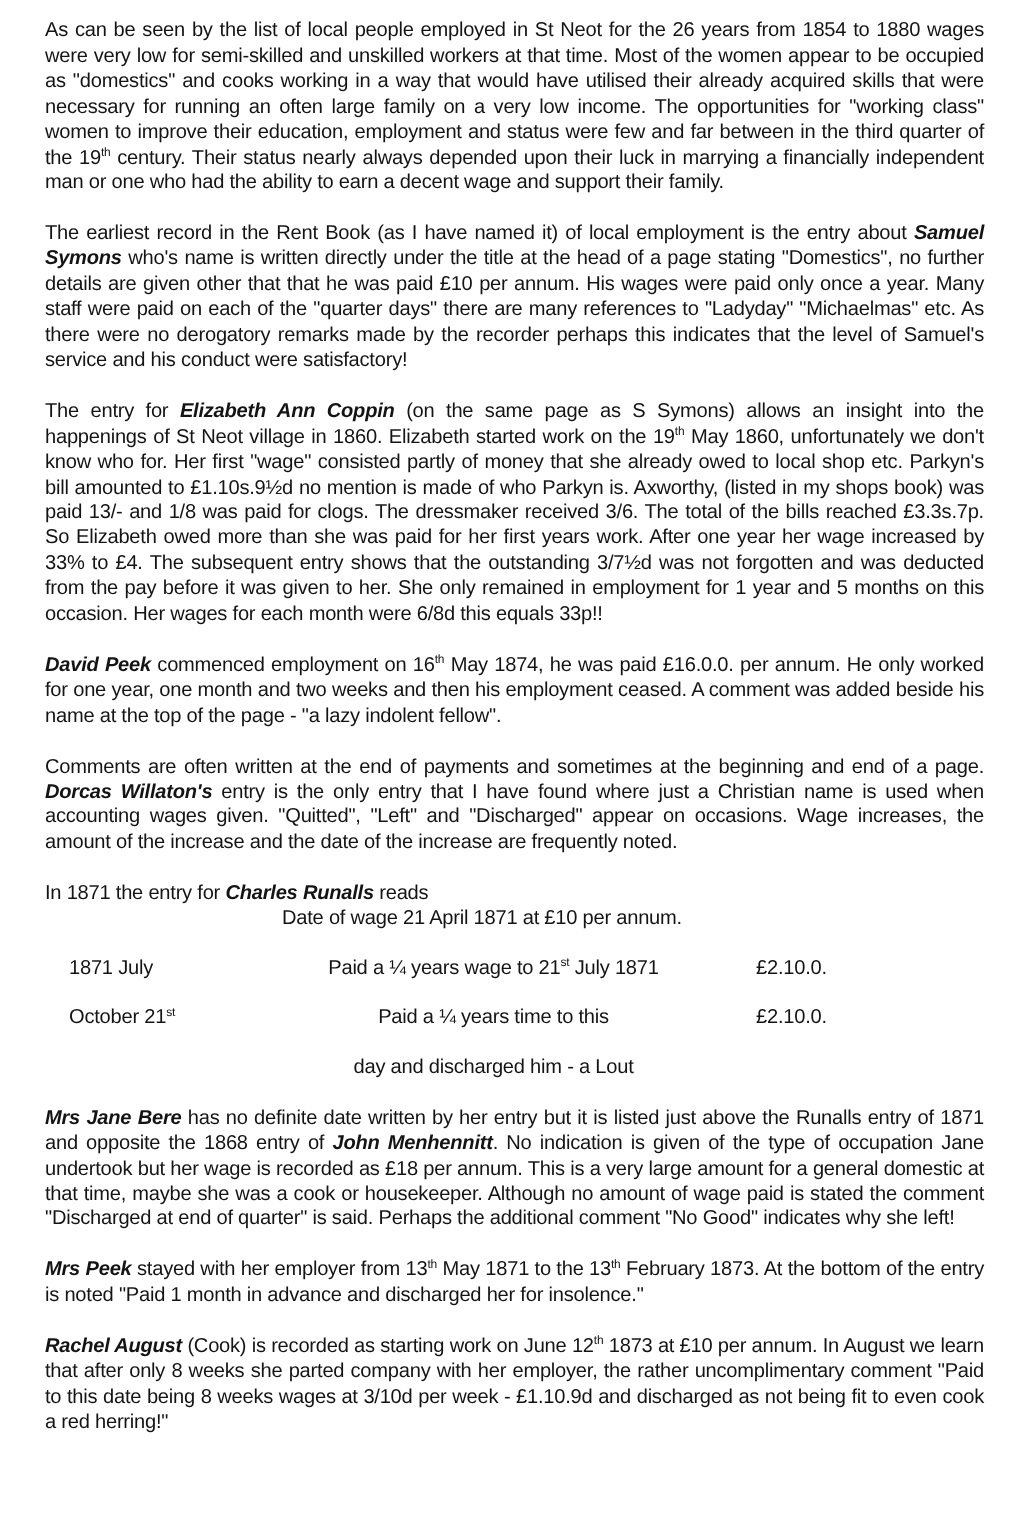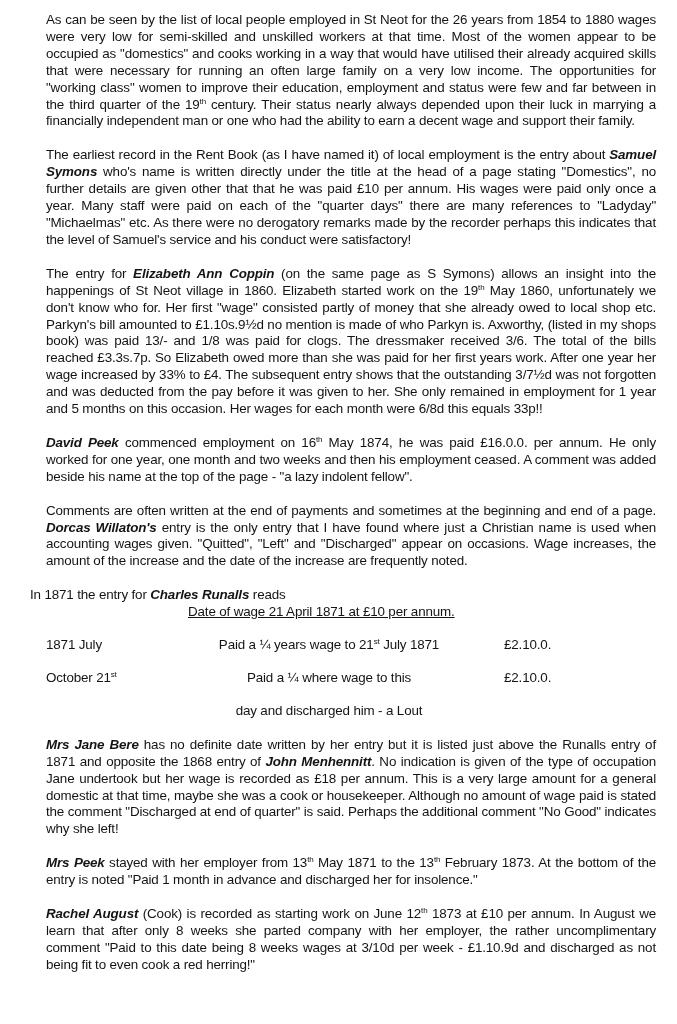--- a/index.html
+++ b/index.html
@@ -18,41 +18,40 @@
     .page {
       position: absolute;
       left: 30px;
       top: 12px;
       width: 626px;
       font-size: 13.4px;
       line-height: 16.9px;
       letter-spacing: -0.15px;
     }
     .para {
-      margin: 0 0 17px 16px;
+      margin: 0 0 17px 0;
       text-align: justify;
       text-align-last: left;
     }
     .name {
       font-weight: bold;
       font-style: italic;
     }
     sup {
       font-size: 8px;
       line-height: 0;
       vertical-align: 5px;
     }
     .u { }
     .ledger {
       margin: 0 0 17px 0;
     }
     .ledger .intro { margin: 0; }
     .ledger .heading {
       margin: 0 0 0 158px;
-      text-decoration: underline;
     }
     .ledger-row {
       display: flex;
       margin: 16px;
     }
     .ledger-row .date { width: 108px; flex: none; }
     .ledger-row .desc { width: 350px; flex: none; text-align: center; }
     .ledger-row .amt { flex: none; }
   </style>
 </head>
@@ -70,21 +69,21 @@
   <div class="ledger">
     <p class="intro">In 1871 the entry for <span class="name">Charles Runalls</span> reads</p>
     <p class="heading">Date of wage 21 April 1871 at £10 per annum.</p>
     <div class="ledger-row">
       <span class="date">1871 July</span>
       <span class="desc">Paid a ¼ years wage to 21<sup>st</sup> July 1871</span>
       <span class="amt">£2.10.0.</span>
     </div>
     <div class="ledger-row">
       <span class="date">October 21<sup>st</sup></span>
-      <span class="desc">Paid a ¼ where wage to this</span>
+      <span class="desc">Paid a ¼ years time to this</span>
       <span class="amt">£2.10.0.</span>
     </div>
     <div class="ledger-row">
       <span class="date"></span>
       <span class="desc">day and discharged him - a <span class="u">Lout</span></span>
       <span class="amt"></span>
     </div>
   </div>
 
   <div>

